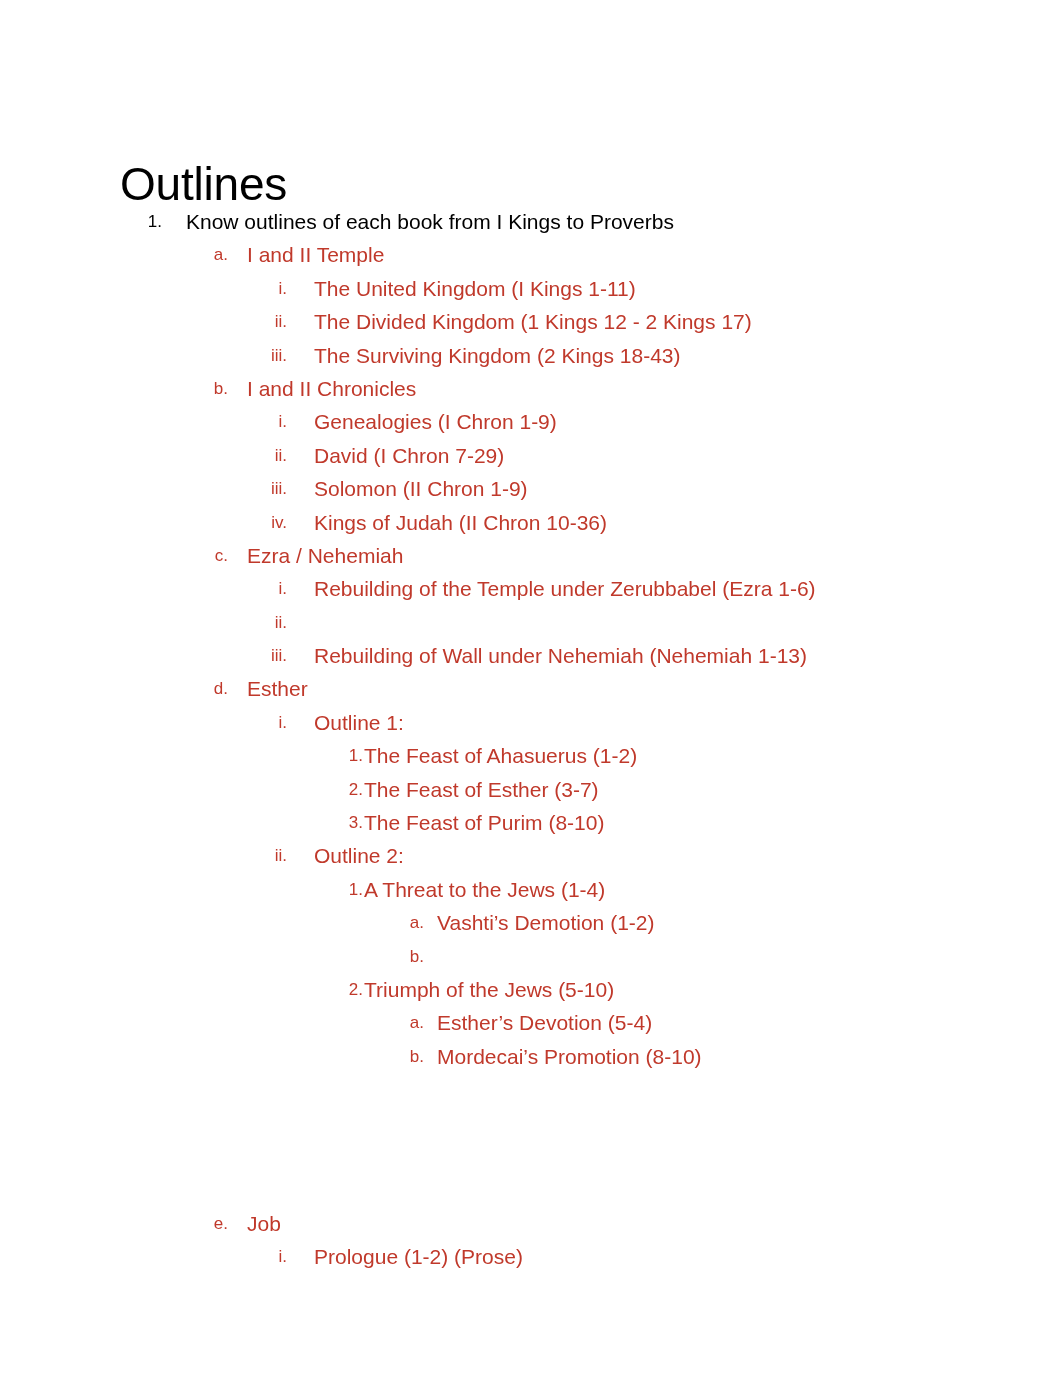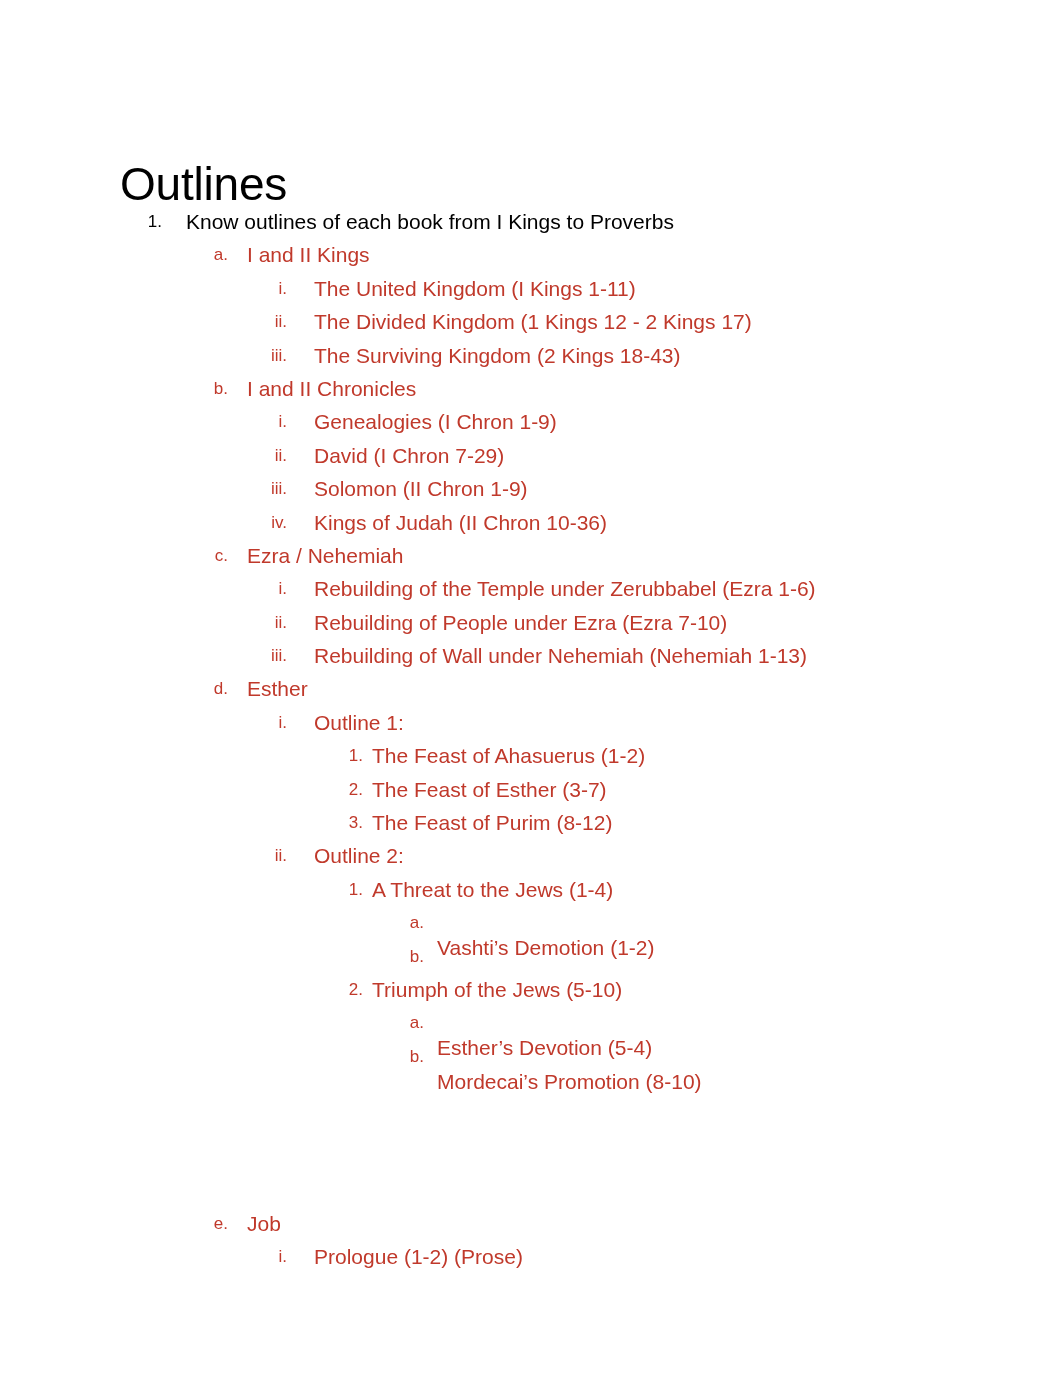--- a/index.html
+++ b/index.html
@@ -68,42 +68,42 @@
   
   .lvl2, .lvl3, .lvl4, .lvl5 { color: #C0392B; }
 
   .lvl2 .marker { left: 190px; width: 38px; }
   .lvl2 .label  { left: 247px; }
 
   .lvl3 .marker { left: 240px; width: 47px; }
   .lvl3 .label  { left: 314px; }
 
   .lvl4 .marker { left: 316px; width: 47px; }
-  .lvl4 .label  { left: 372px; }
+  .lvl4 .label  { left: 364px; }
 
   .lvl5 .marker { left: 378px; width: 46px; }
-  .lvl5 .label  { left: 437px; margin-top: 25px; }
+  .lvl5 .label  { left: 437px; }
 
   .spacer { height: 33.4px; }
 </style>
 </head>
 <body>
 
 <div class="page">
 
   <h1 class="doc-title">Outlines</h1>
 
   <div class="outline" id="outline-list">
       <div class="row lvl1">
         <span class="marker">1.</span>
         <span class="label">Know outlines of each book from I Kings to Proverbs</span>
       </div>
       <div class="row lvl2">
         <span class="marker">a.</span>
-        <span class="label">I and II Kings</span>
+        <span class="label">I and II Temple</span>
       </div>
       <div class="row lvl3">
         <span class="marker">i.</span>
         <span class="label">The United Kingdom (I Kings 1-11)</span>
       </div>
       <div class="row lvl3">
         <span class="marker">ii.</span>
         <span class="label">The Divided Kingdom (1 Kings 12 - 2 Kings 17)</span>
       </div>
       <div class="row lvl3">
@@ -133,21 +133,20 @@
       <div class="row lvl2">
         <span class="marker">c.</span>
         <span class="label">Ezra / Nehemiah</span>
       </div>
       <div class="row lvl3">
         <span class="marker">i.</span>
         <span class="label">Rebuilding of the Temple under Zerubbabel (Ezra 1-6)</span>
       </div>
       <div class="row lvl3">
         <span class="marker">ii.</span>
-        <span class="label">Rebuilding of People under Ezra (Ezra 7-10)</span>
       </div>
       <div class="row lvl3">
         <span class="marker">iii.</span>
         <span class="label">Rebuilding of Wall under Nehemiah (Nehemiah 1-13)</span>
       </div>
       <div class="row lvl2">
         <span class="marker">d.</span>
         <span class="label">Esther</span>
       </div>
       <div class="row lvl3">
@@ -157,21 +156,21 @@
       <div class="row lvl4">
         <span class="marker">1.</span>
         <span class="label">The Feast of Ahasuerus (1-2)</span>
       </div>
       <div class="row lvl4">
         <span class="marker">2.</span>
         <span class="label">The Feast of Esther (3-7)</span>
       </div>
       <div class="row lvl4">
         <span class="marker">3.</span>
-        <span class="label">The Feast of Purim (8-12)</span>
+        <span class="label">The Feast of Purim (8-10)</span>
       </div>
       <div class="row lvl3">
         <span class="marker">ii.</span>
         <span class="label">Outline 2:</span>
       </div>
       <div class="row lvl4">
         <span class="marker">1.</span>
         <span class="label">A Threat to the Jews (1-4)</span>
       </div>
       <div class="row lvl5">

